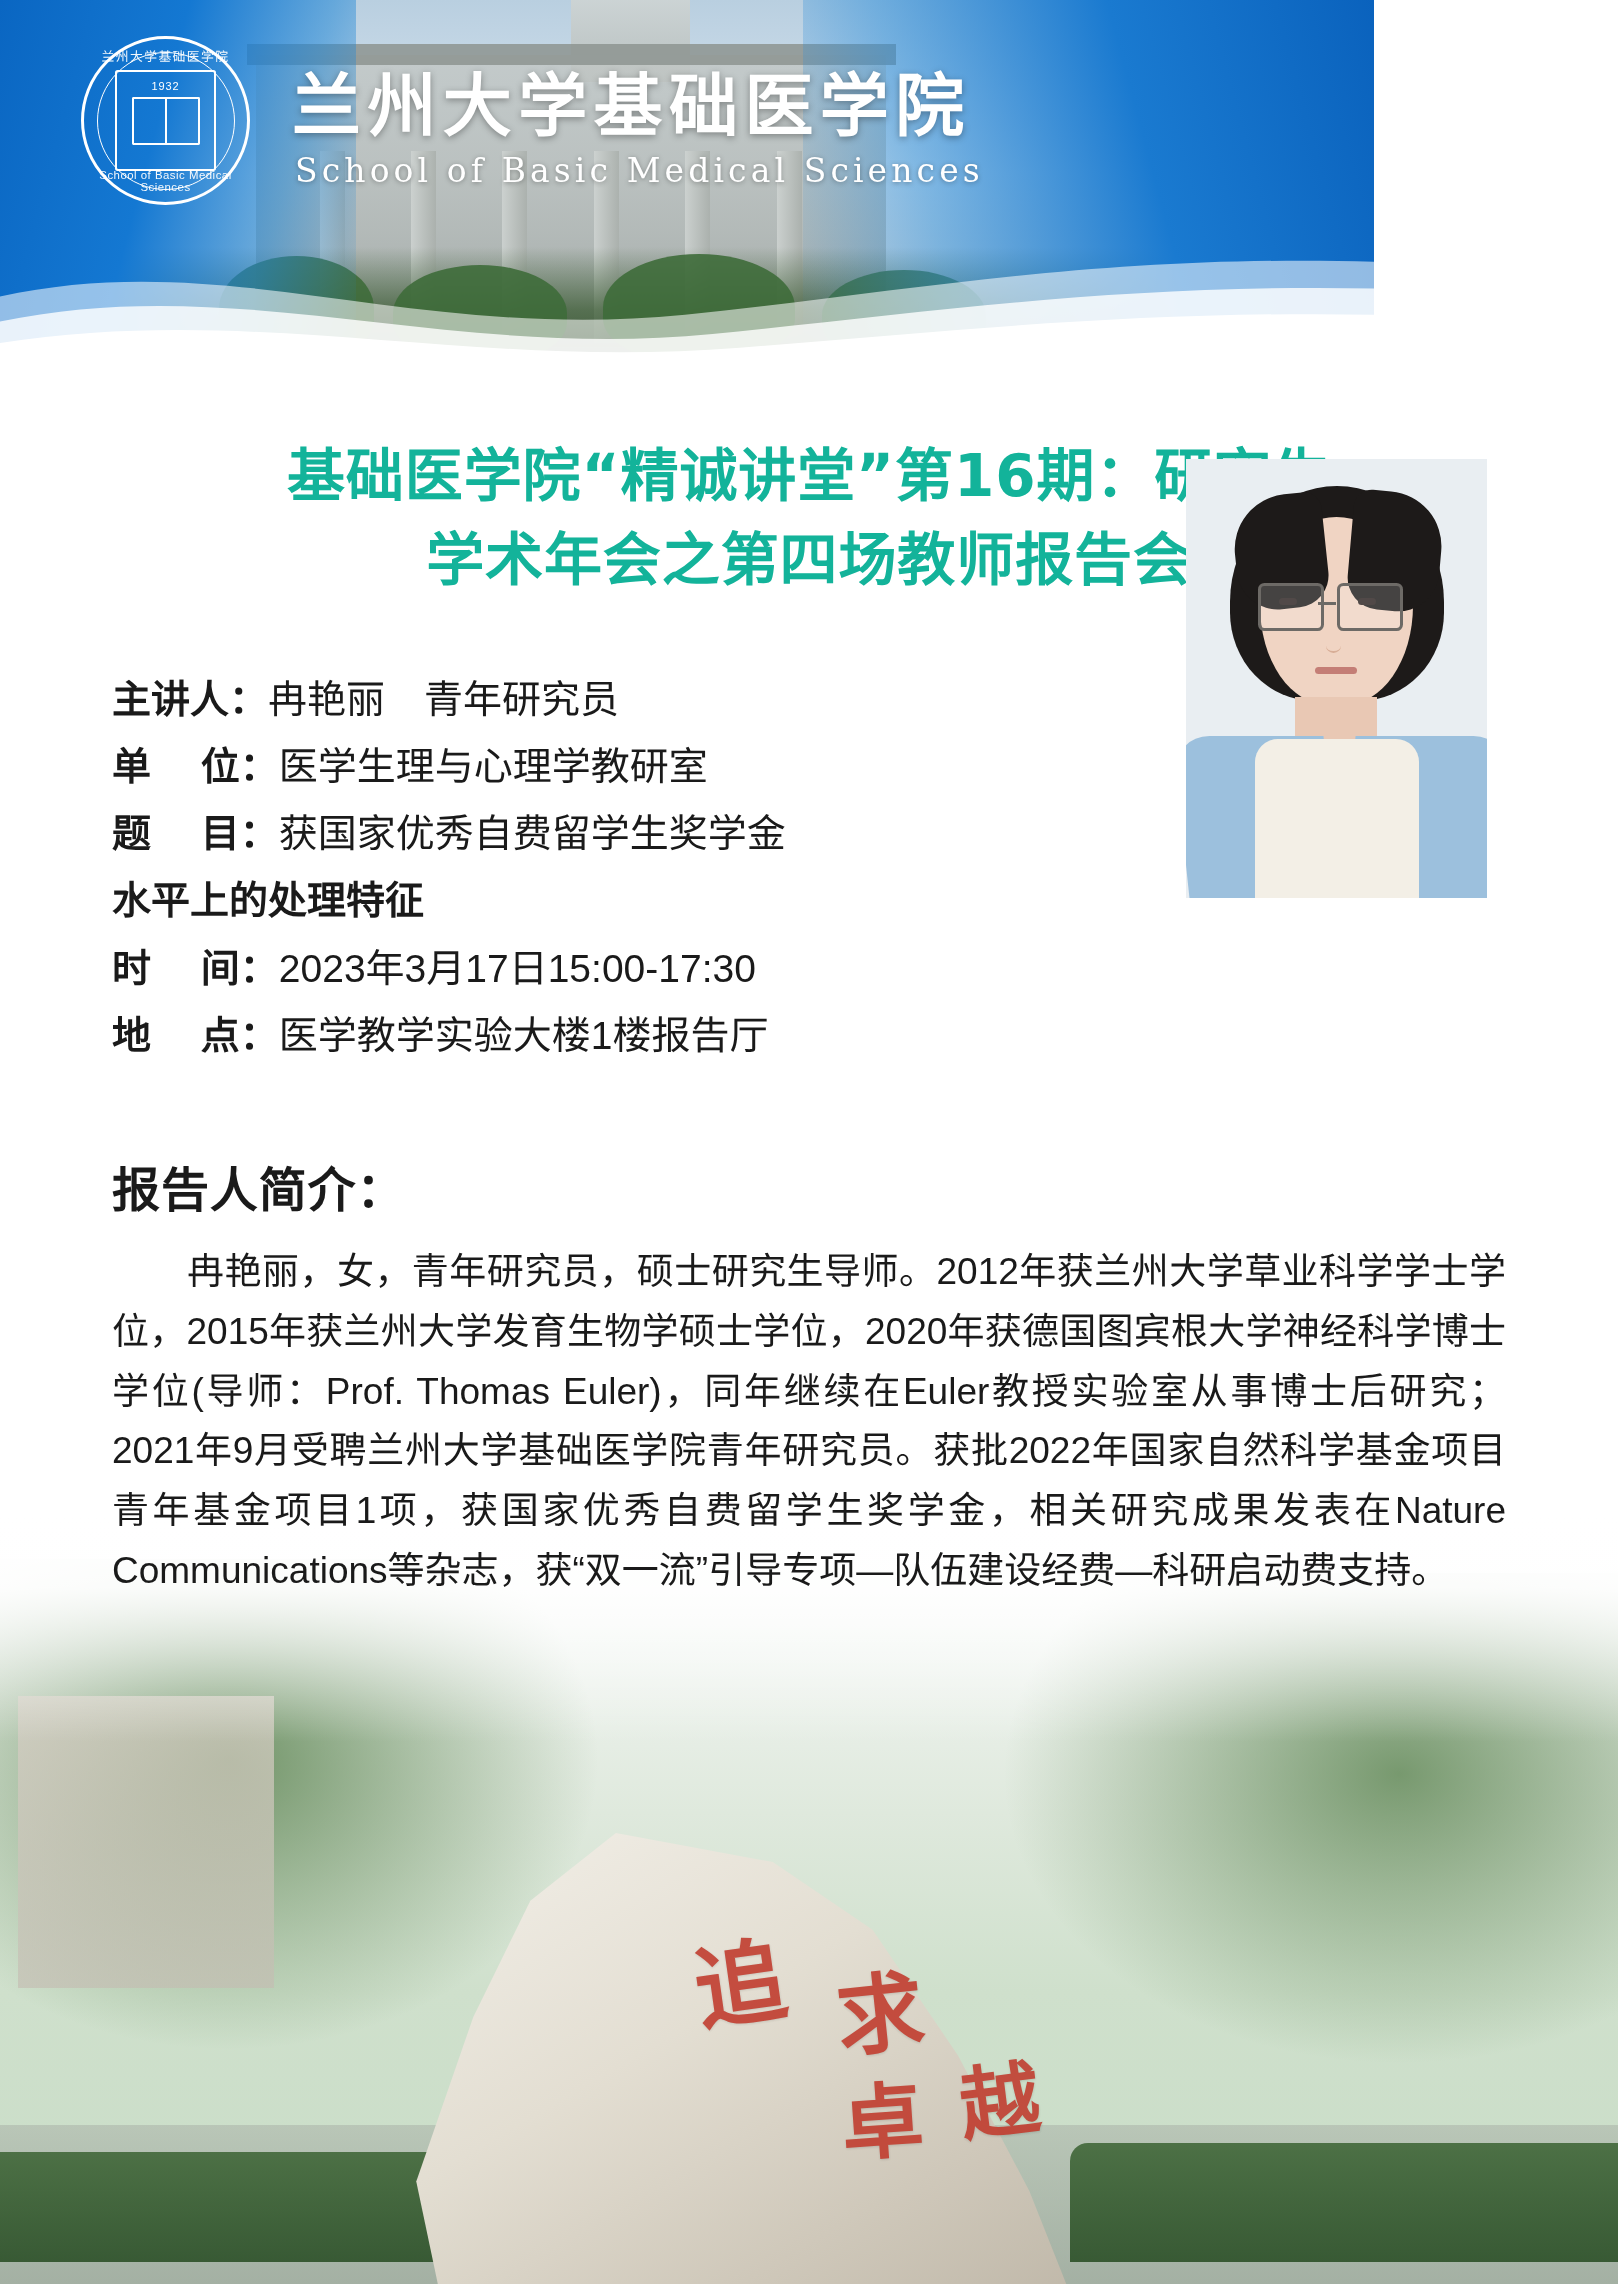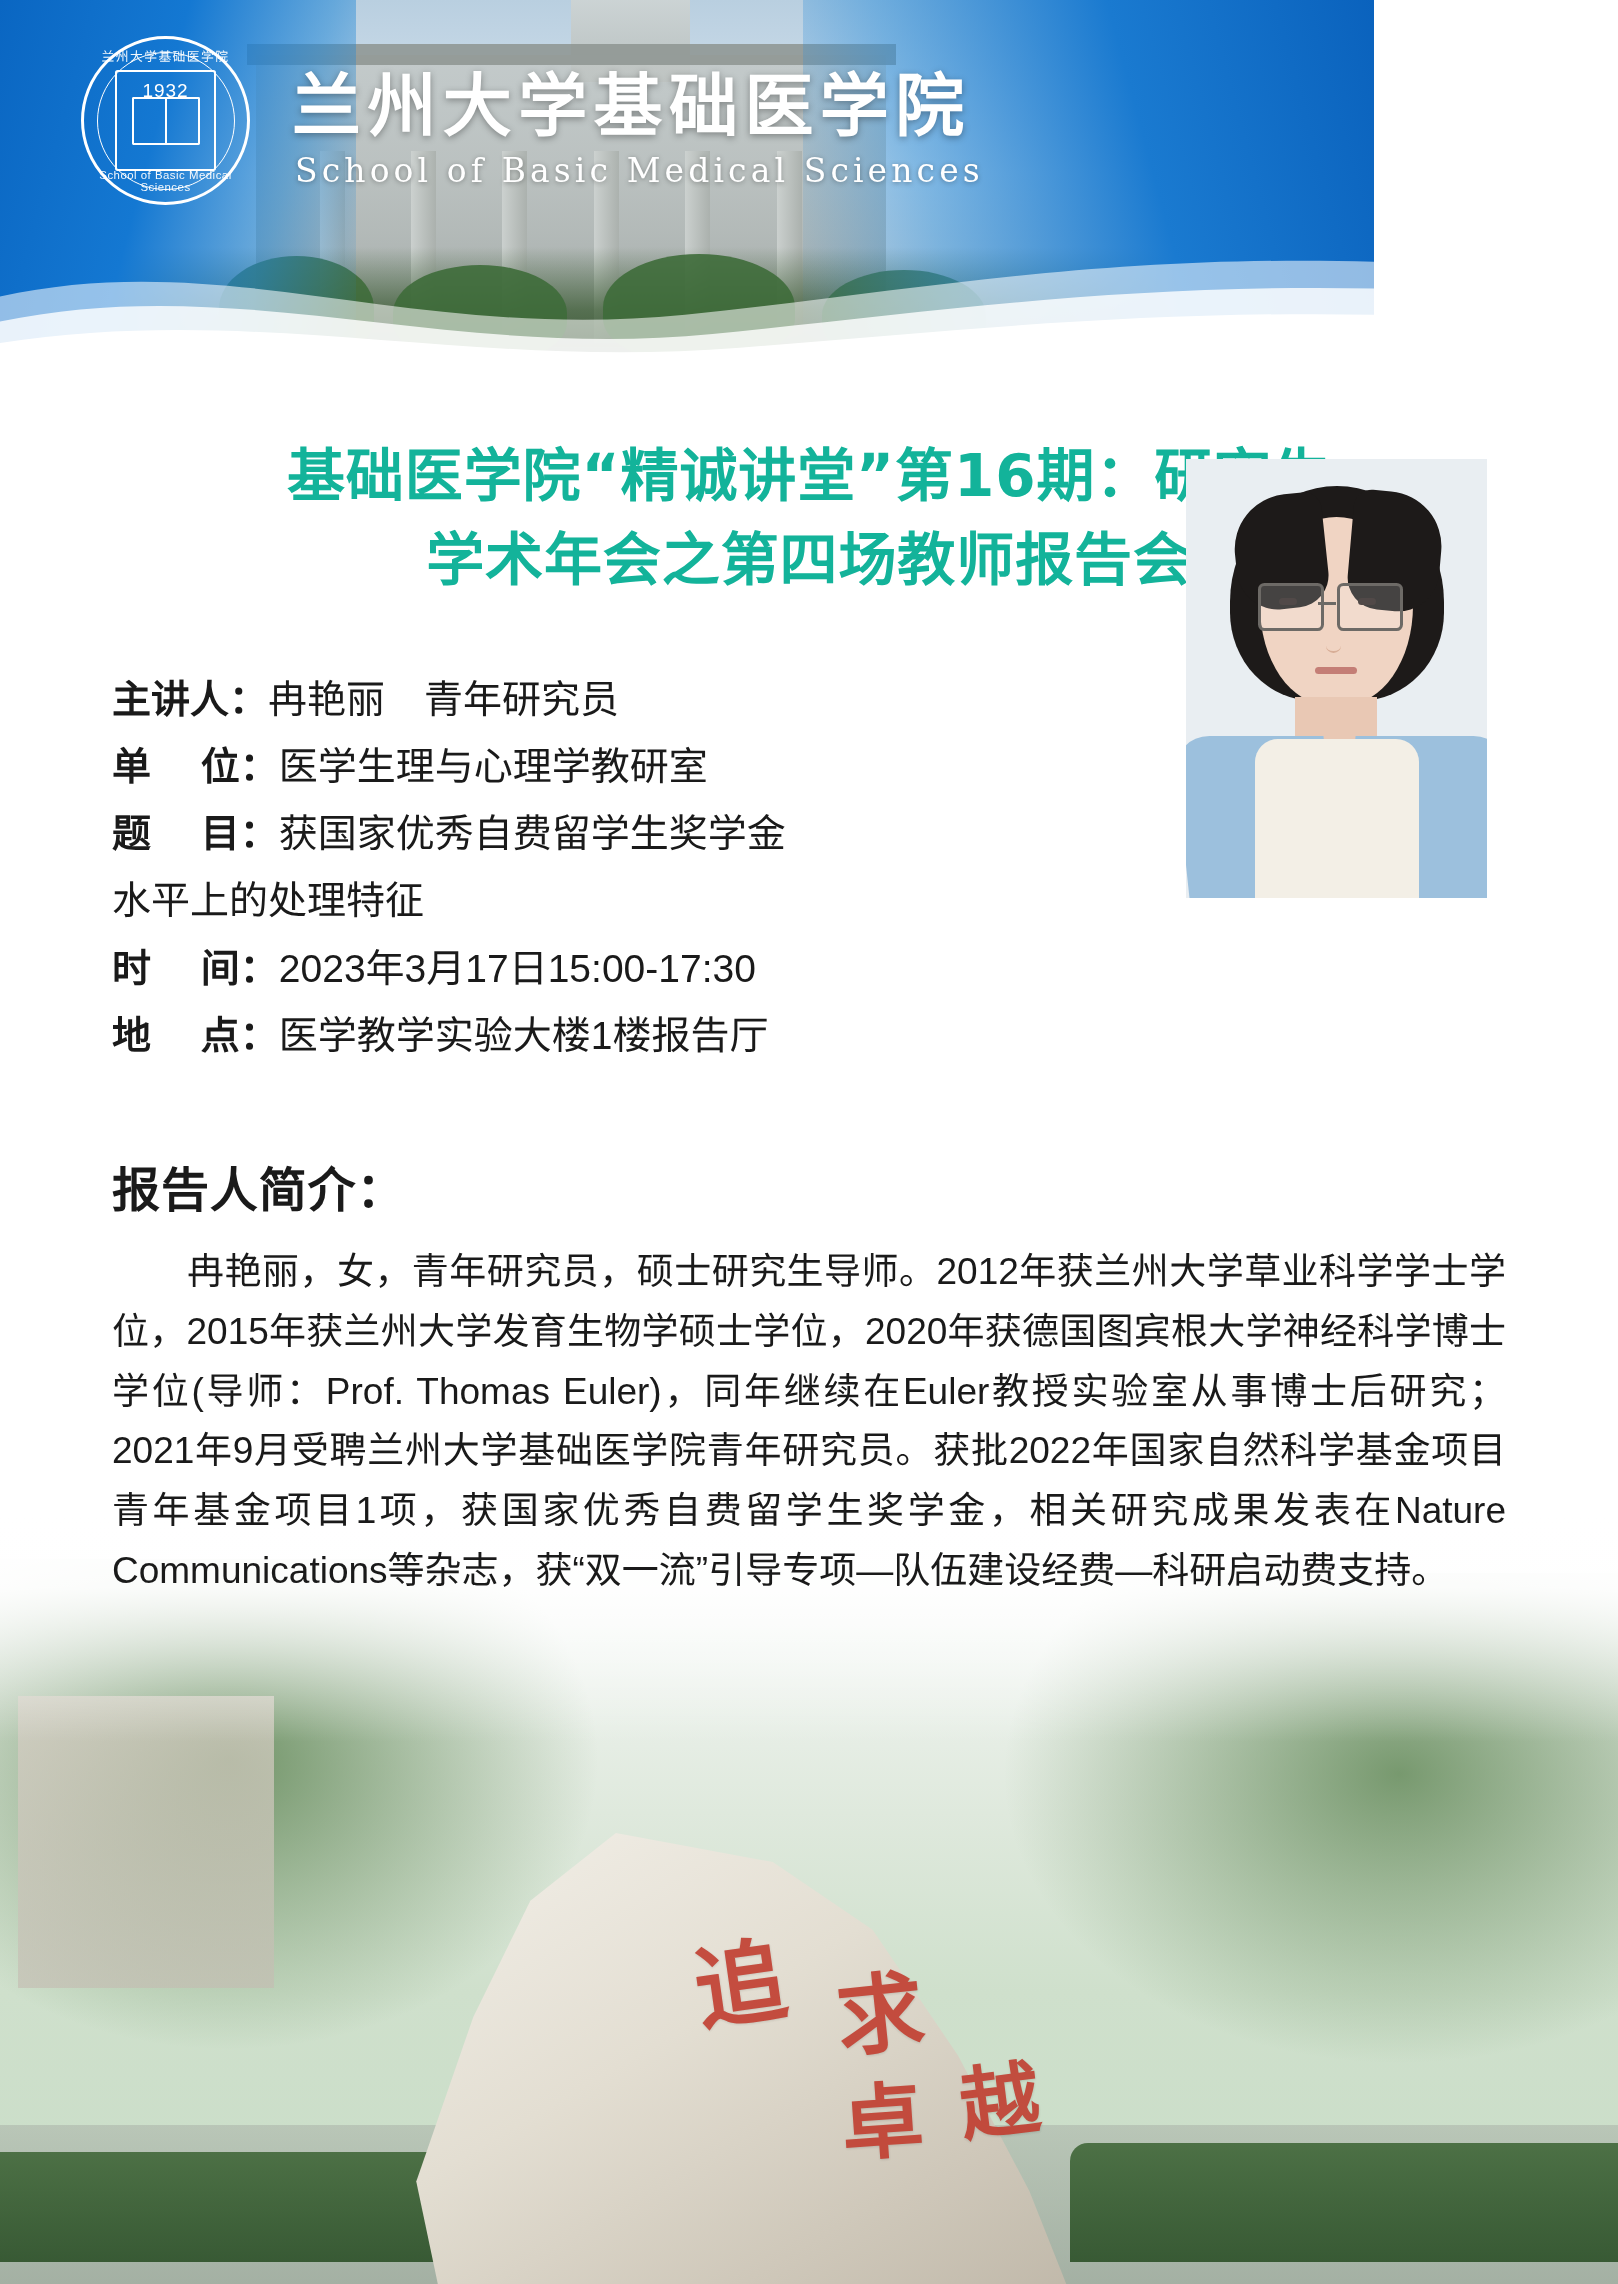--- a/index.html
+++ b/index.html
@@ -118,21 +118,21 @@
     position: absolute;
     left: 50%; top: 0; bottom: 0;
     width: 2.3px; margin-left: -0.9px;
     background: #ffffff;
   }
   .logo-year {
     position: absolute;
     left: 0; right: 0; top: 44px;
     text-align: center;
     color: #ffffff;
-    font-size: 19px;
+    font-size: 11px;
     letter-spacing: 0.9px;
   }
   .logo-text-top {
     position: absolute;
     left: 0; right: 0; top: 10px;
     text-align: center;
     color: #ffffff;
     font-size: 12.8px;
     letter-spacing: 1.4px;
     opacity: .95;
@@ -261,21 +261,21 @@
   }
   .info-row.wrap { white-space: normal; }
   .info-label {
     font-weight: 700;
   }
   .info-value {
     font-weight: 400;
   }
   .info-cont {
     display: block;
-    font-weight: 400;
+    font-weight: 700;
   }
 
   .portrait {
     position: absolute;
     right: 131px;
     top: 459px;
     width: 301px; height: 439px;
     overflow: hidden;
     z-index: 5;
     background: linear-gradient(to bottom, #eef2f5, #dfe6ec);

